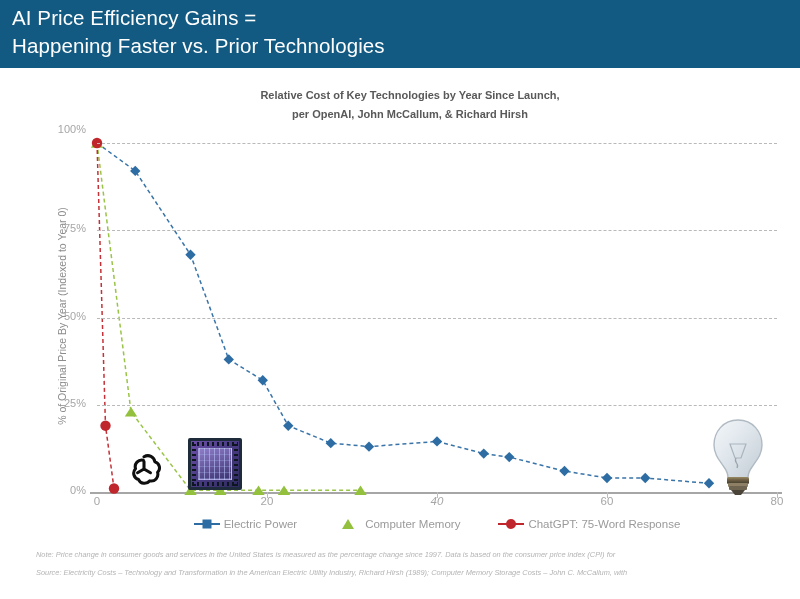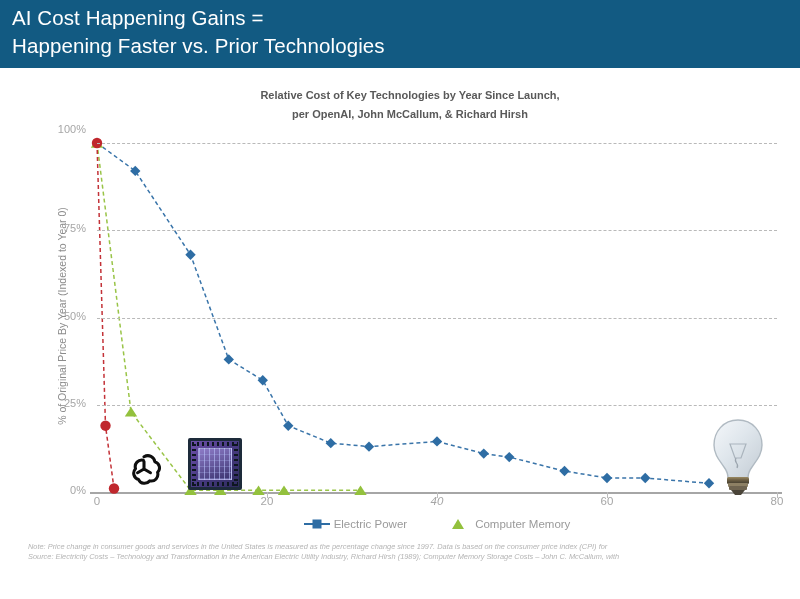--- a/index.html
+++ b/index.html
@@ -112,21 +112,21 @@
   }
 
   
   #footnote {
     position: absolute; left: 28px; top: 542px; width: 750px;
     color: #b4b4b4;
     font-size: 7.4px;
     line-height: 9.6px;
     font-style: italic;
   }
-  #footnote p { margin: 0; }
+  #footnote p { margin: 8px; }
 
   
   #openai-logo {
     position: absolute; left: 127px; top: 452px; width: 34px; height: 34px;
   }
   #memory-chip {
     position: absolute; left: 188px; top: 438px; width: 54px; height: 52px;
     background:
       linear-gradient(135deg, #6d4fa8 0%, #4b3d86 45%, #2d2a5c 100%);
     border: 3px solid #1d2b3a;
@@ -153,21 +153,21 @@
   #lightbulb {
     position: absolute; left: 710px; top: 418px; width: 56px; height: 78px;
   }
 </style>
 </head>
 <body>
 
 <div id="slide">
 
   <div id="header">
-    <div id="header-title">AI Cost Happening Gains =
+    <div id="header-title">AI Price Efficiency Gains =
 Happening Faster vs. Prior Technologies</div>
   </div>
 
   <div id="chart-title">Relative Cost of Key Technologies by Year Since Launch,
 per OpenAI, John McCallum, &amp; Richard Hirsh</div>
 
   <div id="plot">
     <div id="y-axis-title">% of Original Price By Year (Indexed to Year 0)</div>
     <div id="x-axis-line"></div>
     <svg id="series-svg" width="800" height="599" style="position:absolute;left:0;top:0;">
@@ -263,20 +263,26 @@
         <span class="lm m-diamond"></span>
       </span>
       <span class="legend-label">Electric Power</span>
     </div>
     <div class="legend-item">
       <span class="legend-line" style="background:transparent">
         <span class="lm m-triangle"></span>
       </span>
       <span class="legend-label">Computer Memory</span>
     </div>
+    <div class="legend-item">
+      <span class="legend-line" style="background:#c0272d">
+        <span class="lm m-circle"></span>
+      </span>
+      <span class="legend-label">ChatGPT: 75-Word Response</span>
+    </div>
   </div>
 
   <div id="footnote">
     <p>Note: Price change in consumer goods and services in the United States is measured as the percentage change since 1997. Data is based on the consumer price index (CPI) for</p>
     <p>Source: Electricity Costs – Technology and Transformation in the American Electric Utility Industry, Richard Hirsh (1989); Computer Memory Storage Costs – John C. McCallum, with</p>
   </div>
 
 </div>
 
 </body></html>

